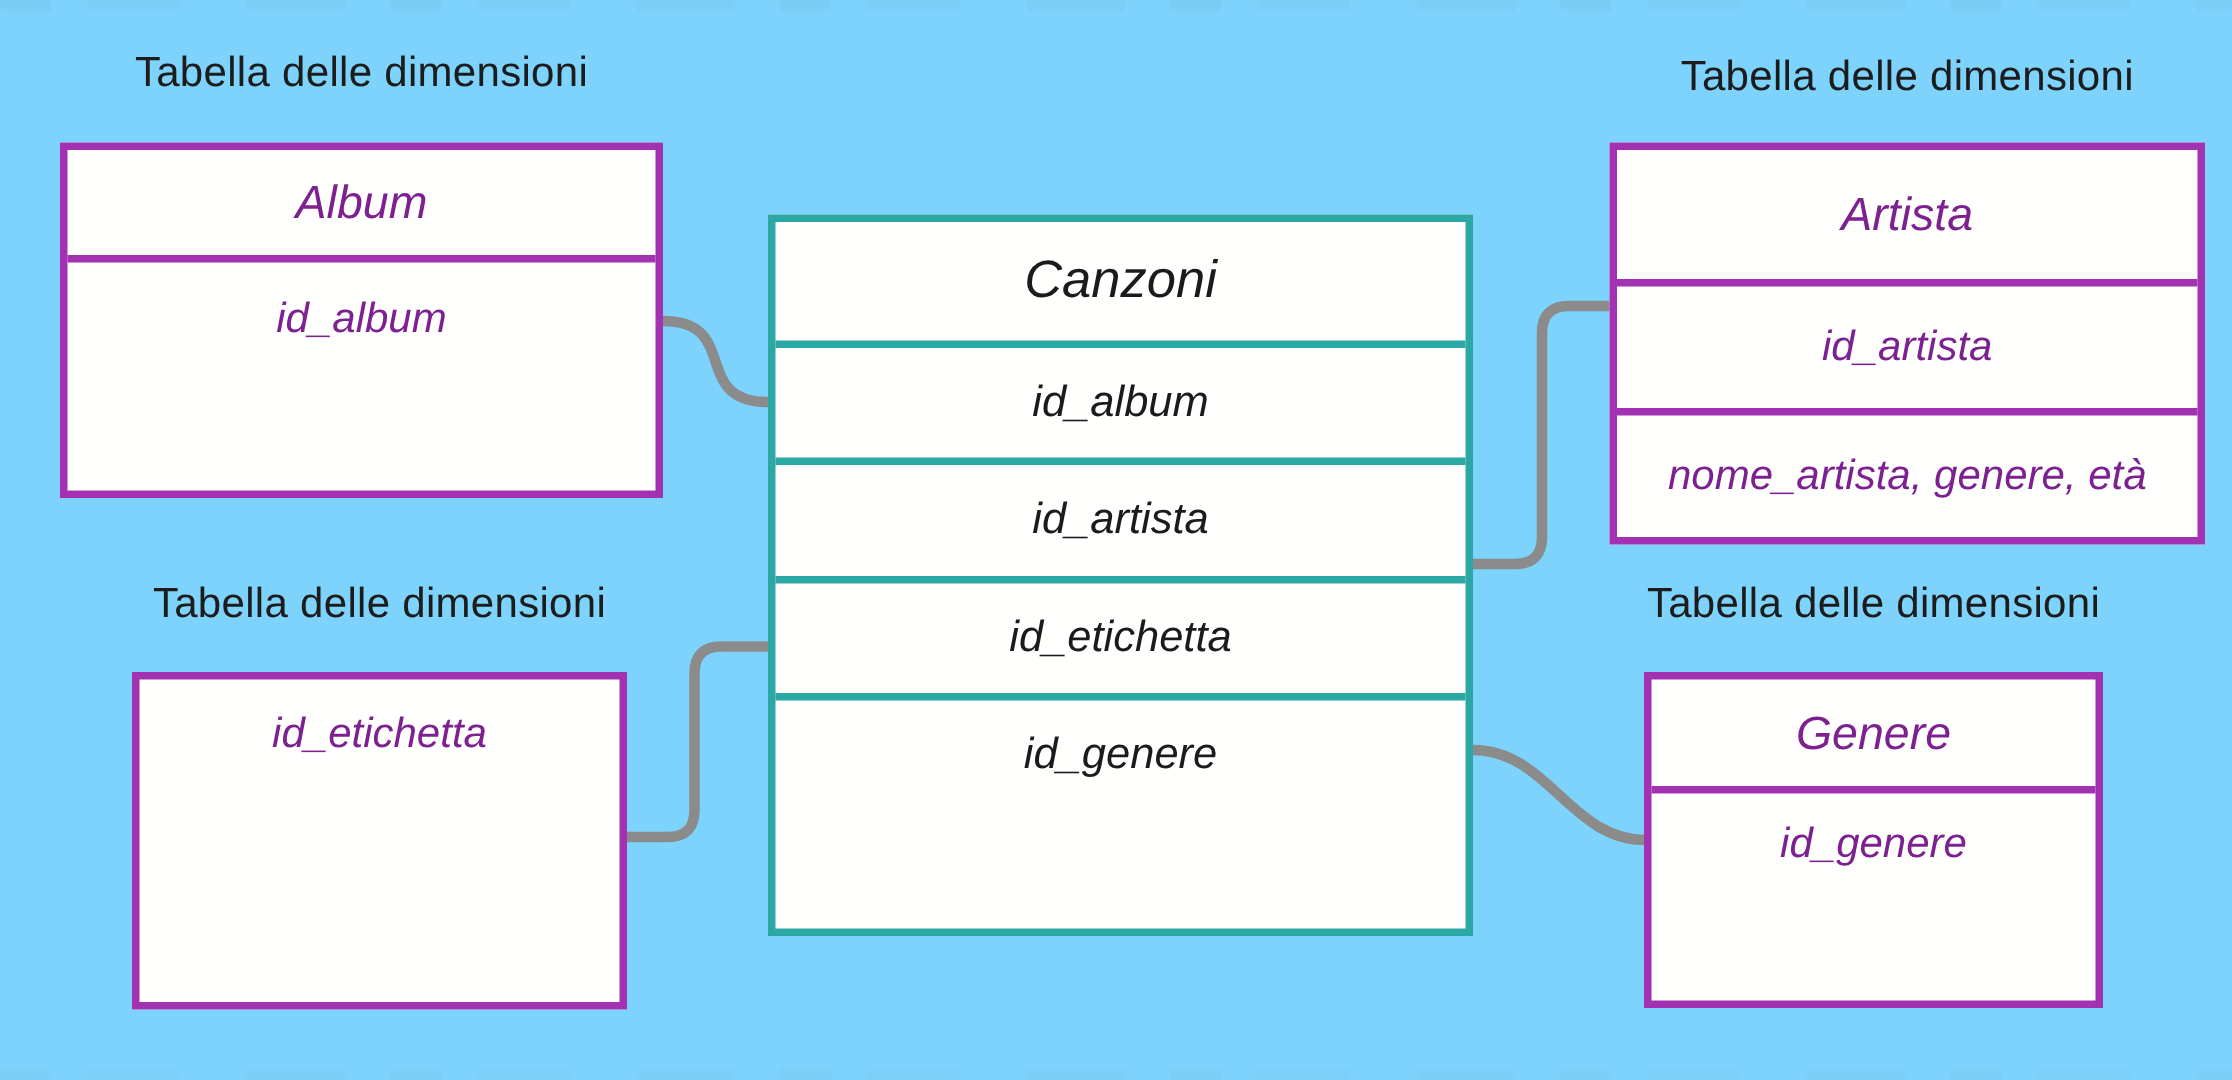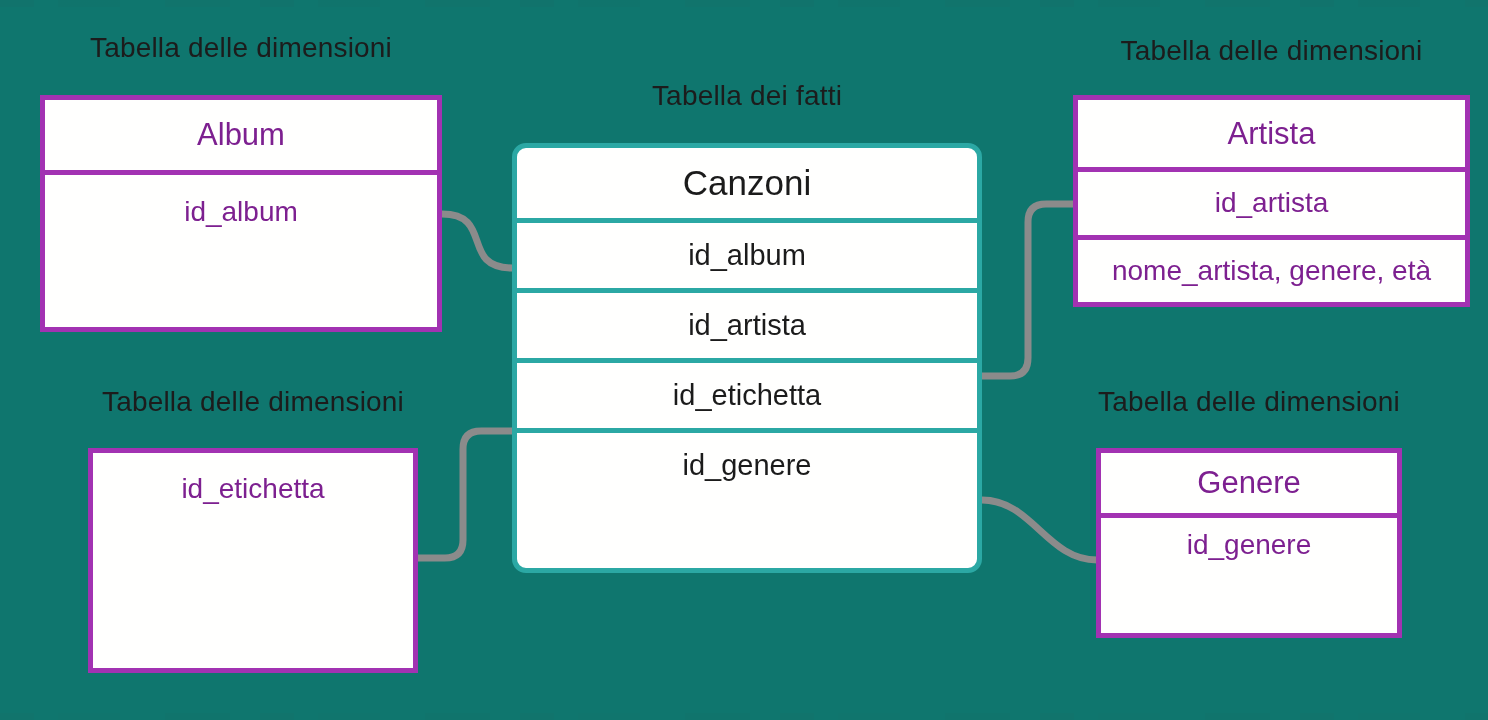--- a/index.html
+++ b/index.html
@@ -1,36 +1,37 @@
 <!DOCTYPE html>
 <html><head>
 <meta charset="utf-8">
 <style>
   html,body{margin:0;padding:0;}
   .canvas{
     position:relative;
     width:1488px;height:720px;
-    background:#0f766e;
+    background:#7dd3fc;
     font-family:"Liberation Sans","DejaVu Sans",sans-serif;
     overflow:hidden;
   }
   .sec-label{
     position:absolute;
     font-size:28px;
     font-weight:500;
     color:#1c1c1c;
     text-align:center;
     white-space:nowrap;
     letter-spacing:.2px;
   }
   .etable{
     position:absolute;
     display:grid;
     background:#fffffe;
     box-sizing:border-box;
+    font-style:italic;
   }
   .etable .row{
     display:flex;
     align-items:center;
     justify-content:center;
     text-align:center;
     box-sizing:border-box;
     line-height:1.22;
     padding:0 6px;
   }
@@ -79,49 +80,48 @@
 
   <svg class="connector-layer" viewBox="0 0 1488 720">
     <path class="connector" d="M 442 214 C 494 214 460 268 512 268"></path>
     <path class="connector" d="M 1073 204 H 1046 Q 1028 204 1028 222 V 358 Q 1028 376 1010 376 H 982"></path>
     <path class="connector" d="M 418 558 H 445 Q 463 558 463 540 V 449 Q 463 431 481 431 H 512"></path>
     <path class="connector" d="M 982 500 C 1032 500 1047 560 1097 560"></path>
   </svg>
 
   <div class="sec-label" style="left:40px;top:32px;width:402px;">Tabella delle dimensioni</div>
 
-  <div class="sec-label" style="left:512px;top:80px;width:470px;">Tabella dei fatti</div>
 
   <div class="sec-label" style="left:1073px;top:35px;width:397px;">Tabella delle dimensioni</div>
 
   <div class="sec-label" style="left:88px;top:386px;width:330px;">Tabella delle dimensioni</div>
 
   <div class="sec-label" style="left:1096px;top:386px;width:306px;">Tabella delle dimensioni</div>
 
   <div class="etable dim" style="left:40px;top:95px;width:402px;height:237px;grid-template-rows:70px 80px 1fr;">
     <div class="row title">Album</div>
     <div class="row">id_album</div>
   </div>
 
-  <div class="etable dim" style="left:1073px;top:95px;width:397px;height:212px;grid-template-rows:1fr 1fr 1fr;">
+  <div class="etable dim" style="left:1073px;top:95px;width:397px;height:268px;grid-template-rows:1fr 1fr 1fr;">
     <div class="row title">Artista</div>
     <div class="row">id_artista</div>
     <div class="row">nome_artista, genere, età</div>
   </div>
 
-  <div class="etable fact" style="left:512px;top:143px;width:470px;height:430px;grid-template-rows:repeat(6,1fr);border-radius:14px;">
+  <div class="etable fact" style="left:512px;top:143px;width:470px;height:481px;grid-template-rows:repeat(6,1fr);">
     <div class="row title">Canzoni</div>
     <div class="row">id_album</div>
     <div class="row">id_artista</div>
     <div class="row">id_etichetta</div>
     <div class="row">id_genere</div>
   </div>
 
   <div class="etable dim" style="left:88px;top:448px;width:330px;height:225px;grid-template-rows:1fr 1fr 1fr;">
     <div class="row">id_etichetta</div>
   </div>
 
-  <div class="etable dim" style="left:1096px;top:448px;width:306px;height:190px;grid-template-rows:1fr 1fr 1fr;">
+  <div class="etable dim" style="left:1096px;top:448px;width:306px;height:224px;grid-template-rows:1fr 1fr 1fr;">
     <div class="row title">Genere</div>
     <div class="row">id_genere</div>
   </div>
 
 </div>
 
 </body></html>

